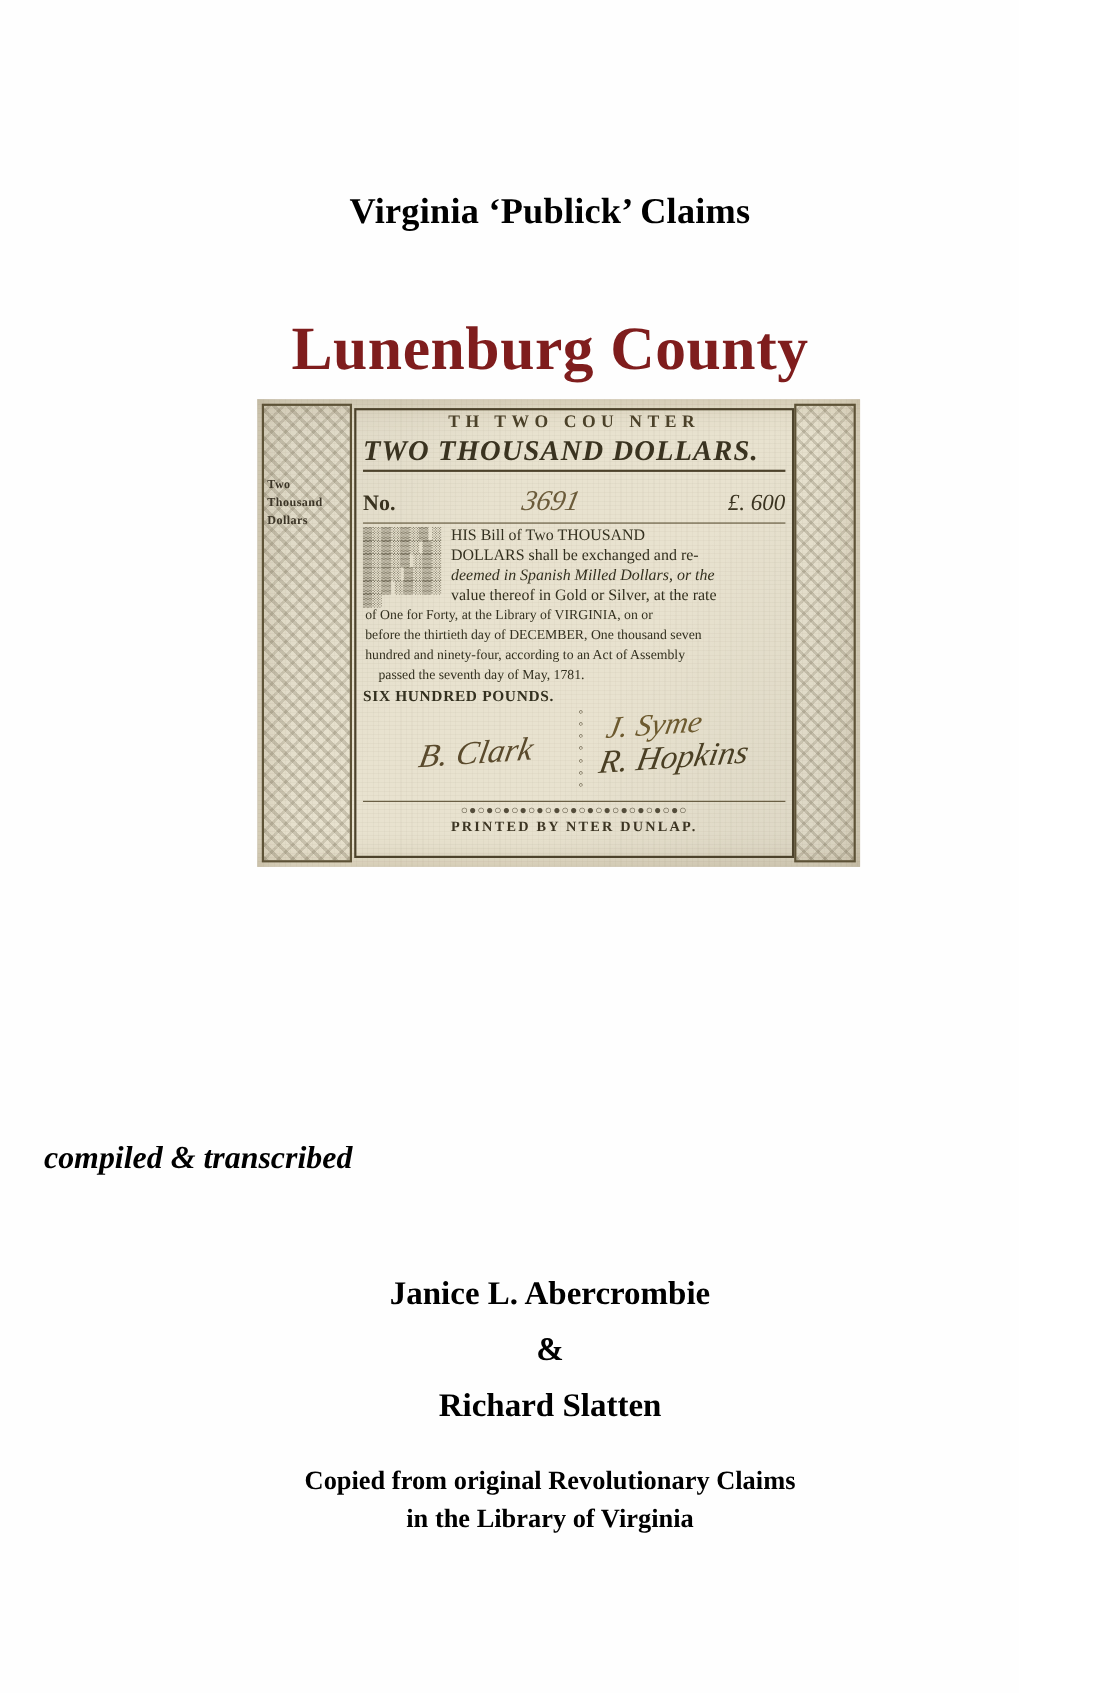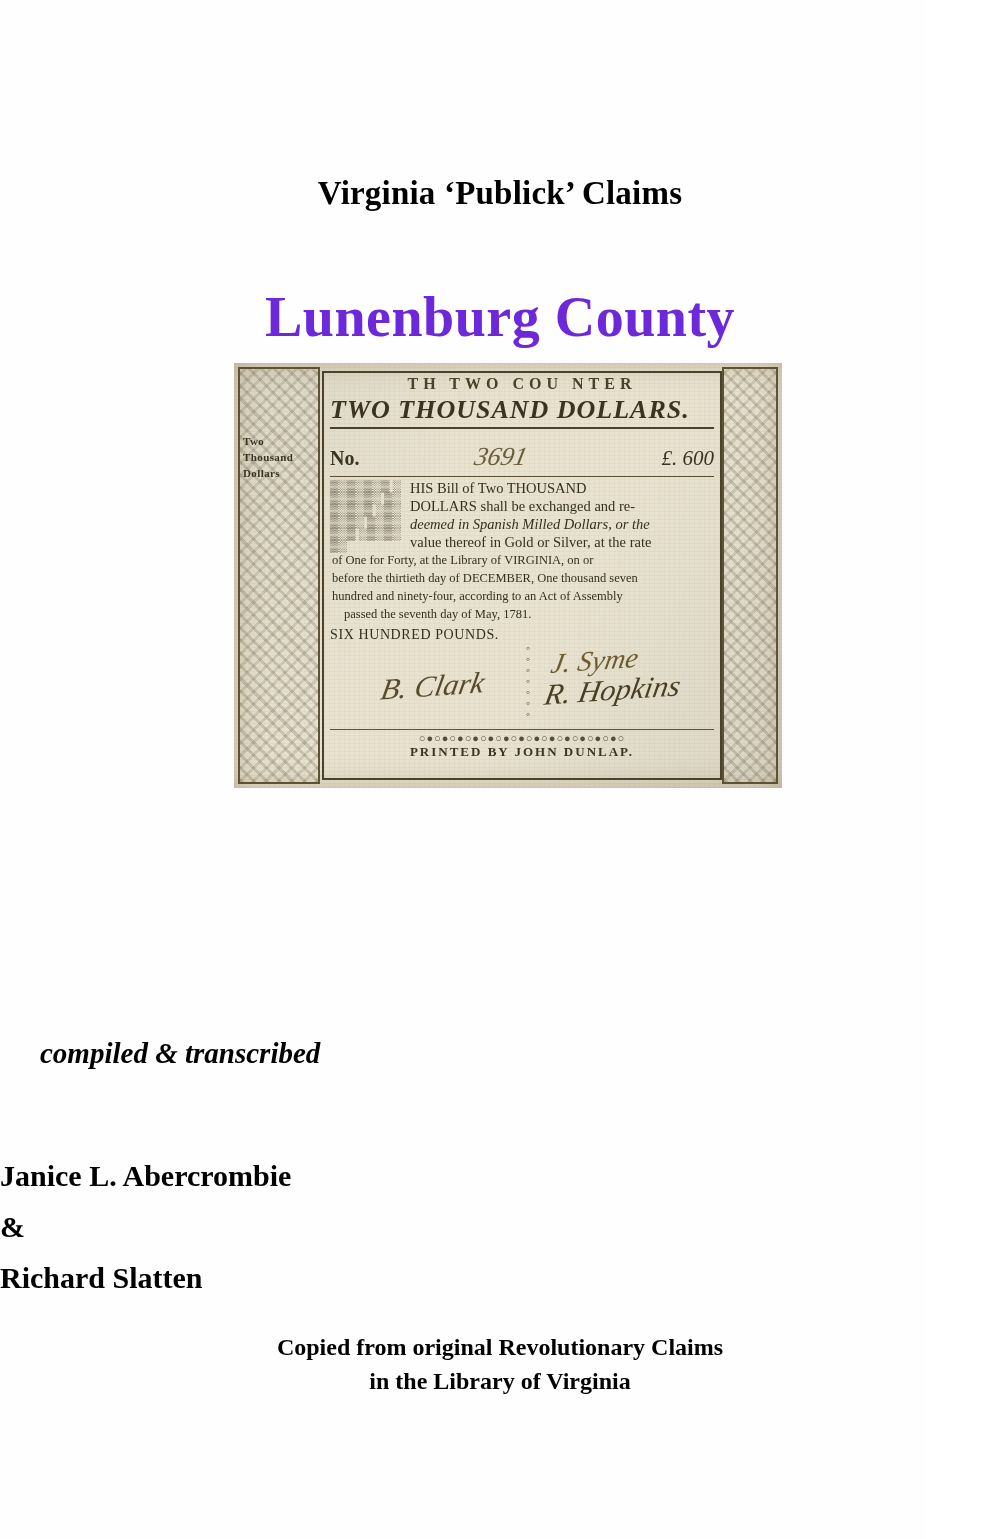--- a/index.html
+++ b/index.html
@@ -33,21 +33,21 @@
     letter-spacing: 0.2px;
   }
   .county-title {
     position: absolute;
     top: 285px;
     left: 0;
     width: 1000px;
     text-align: center;
     font-size: 56px;
     font-weight: bold;
-    color: #6d28d9;
+    color: #7f1d1d;
     letter-spacing: 0.5px;
   }
 
   
   .note-wrap {
     position: absolute;
     top: 363px;
     left: 234px;
     width: 548px;
     height: 425px;
@@ -178,21 +178,21 @@
   }
   .note-body p {
     margin: 0 0 1px 80px;
     white-space: nowrap;
   }
   .note-body p.ital { font-style: italic; }
   .note-body .sm { font-size: 12.5px; }
   .note-sixhundred {
     margin-top: 4px;
     font-size: 14px;
-    font-weight: normal;
+    font-weight: bold;
     letter-spacing: 0.6px;
     color: #33301f;
   }
   .sig-area {
     position: relative;
     height: 86px;
   }
   .sig {
     position: absolute;
     font-family: "Liberation Serif", serif;
@@ -237,20 +237,21 @@
     font-style: italic;
     font-weight: bold;
     line-height: 42px;
     margin-left: 40px;
   }
   .authors {
     position: absolute;
     top: 1150px;
     left: 0;
     width: 1000px;
+    text-align: center;
     font-size: 30px;
     font-weight: bold;
     line-height: 51px;
   }
   .source {
     position: absolute;
     top: 1330px;
     left: 0;
     width: 1000px;
     text-align: center;
@@ -307,21 +308,21 @@
           <div class="dots-col">
             ◦<br>◦<br>◦<br>◦<br>◦<br>◦<br>◦
           </div>
           <div class="sig sig-b">J. Syme</div>
           <div class="sig sig-c">R. Hopkins</div>
           <div class="sig sig-a">B. Clark</div>
         </div>
 
         <div class="note-footer">
           <div class="row1">○●○●○●○●○●○●○●○●○●○●○●○●○●○</div>
-          <div>PRINTED  BY  JOHN  DUNLAP.</div>
+          <div>PRINTED  BY  NTER  DUNLAP.</div>
         </div>
 
       </div>
     </div>
   </div>
 
   <div class="compiled">
     <div>compiled &amp; transcribed</div>
   </div>
 

